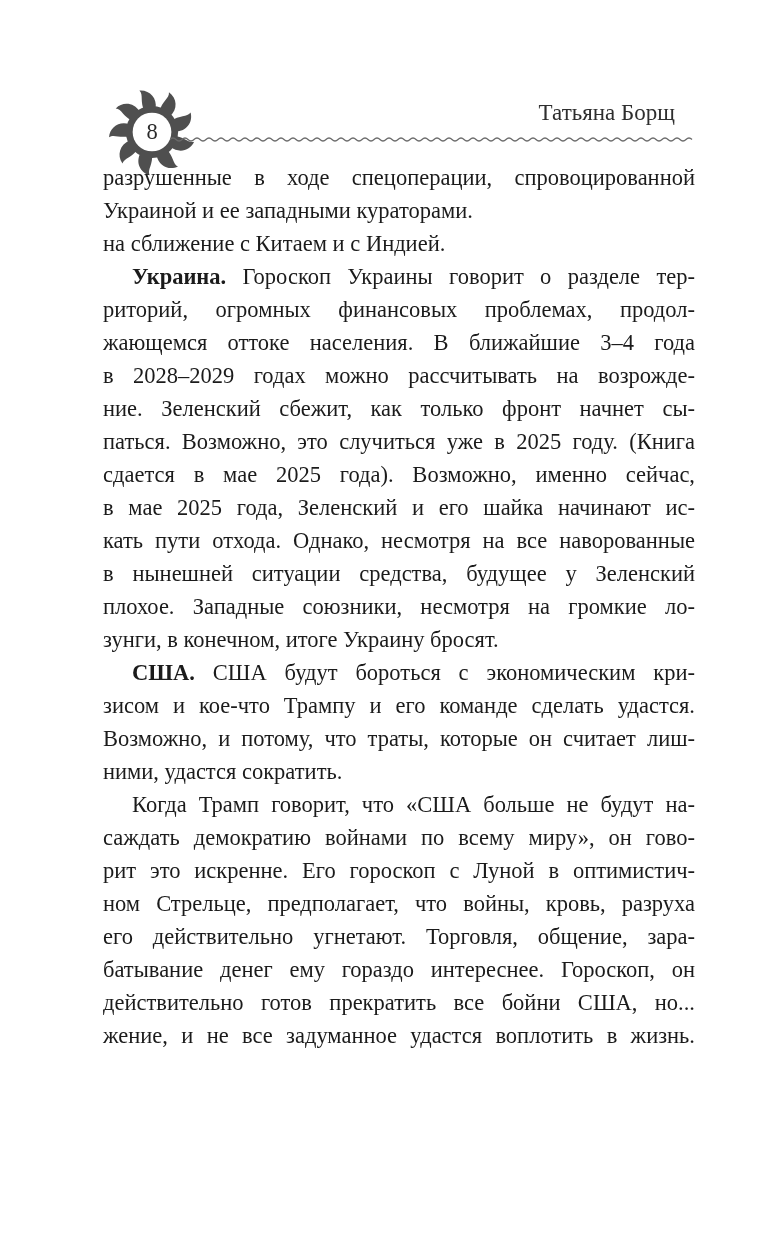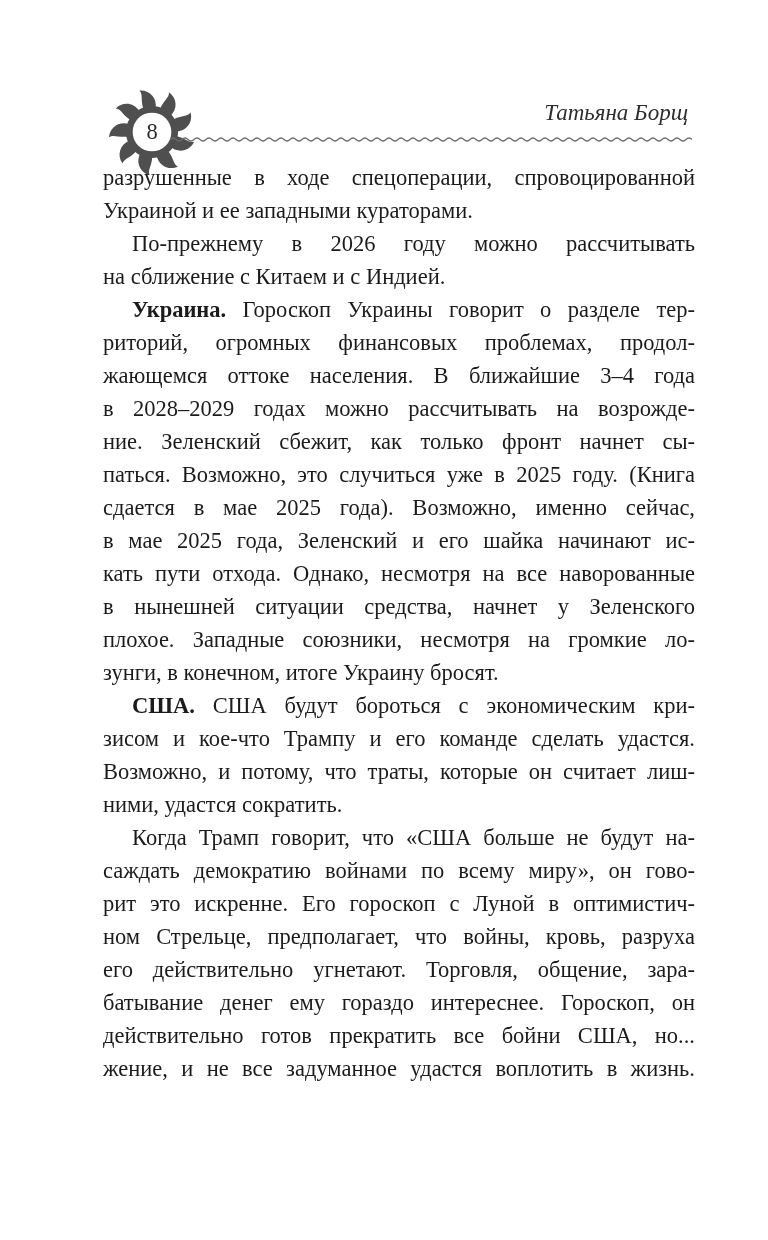--- a/index.html
+++ b/index.html
@@ -16,23 +16,22 @@
   .ornament {
     position: absolute;
     left: 107px;
     top: 83px;
     width: 90px;
     height: 98px;
   }
   .ornament svg { width: 100%; height: 100%; display: block; }
   .running-head {
     position: absolute;
-    right: 80px;
+    right: 93px;
     top: 100px;
-    font-style: italic;
     font-size: 23px;
     color: #2e2e2e;
     white-space: nowrap;
   }
   .wavy {
     position: absolute;
     left: 170px;
     top: 135px;
     display: block;
   }
@@ -88,35 +87,34 @@
   </svg>
 
   <main class="body-text">
 
     <div class="para">
       <div class="line j">разрушенные в ходе спецоперации, спровоцированной</div>
       <div class="line">Украиной и ее западными кураторами.</div>
     </div>
 
     <div class="para">
-      <div class="line j indent">По-прежнему в 2026 году можно рассчитывать</div>
       <div class="line">на сближение с Китаем и с Индией.</div>
     </div>
 
     <div class="para">
       <div class="line j indent"><b class="lead">Украина.</b><span> Гороскоп Украины говорит о разделе тер-</span></div>
       <div class="line j">риторий, огромных финансовых проблемах, продол-</div>
       <div class="line j">жающемся оттоке населения. В ближайшие 3–4 года</div>
       <div class="line j">в 2028–2029 годах можно рассчитывать на возрожде-</div>
       <div class="line j">ние. Зеленский сбежит, как только фронт начнет сы-</div>
       <div class="line j">паться. Возможно, это случиться уже в 2025 году. (Книга</div>
       <div class="line j">сдается в мае 2025 года). Возможно, именно сейчас,</div>
       <div class="line j">в мае 2025 года, Зеленский и его шайка начинают ис-</div>
       <div class="line j">кать пути отхода. Однако, несмотря на все наворованные</div>
-      <div class="line j">в нынешней ситуации средства, начнет у Зеленского</div>
+      <div class="line j">в нынешней ситуации средства, будущее у Зеленский</div>
       <div class="line j">плохое. Западные союзники, несмотря на громкие ло-</div>
       <div class="line">зунги, в конечном, итоге Украину бросят.</div>
     </div>
 
     <div class="para">
       <div class="line j indent"><b class="lead">США.</b><span> США будут бороться с экономическим кри-</span></div>
       <div class="line j">зисом и кое-что Трампу и его команде сделать удастся.</div>
       <div class="line j">Возможно, и потому, что траты, которые он считает лиш-</div>
       <div class="line">ними, удастся сократить.</div>
     </div>

